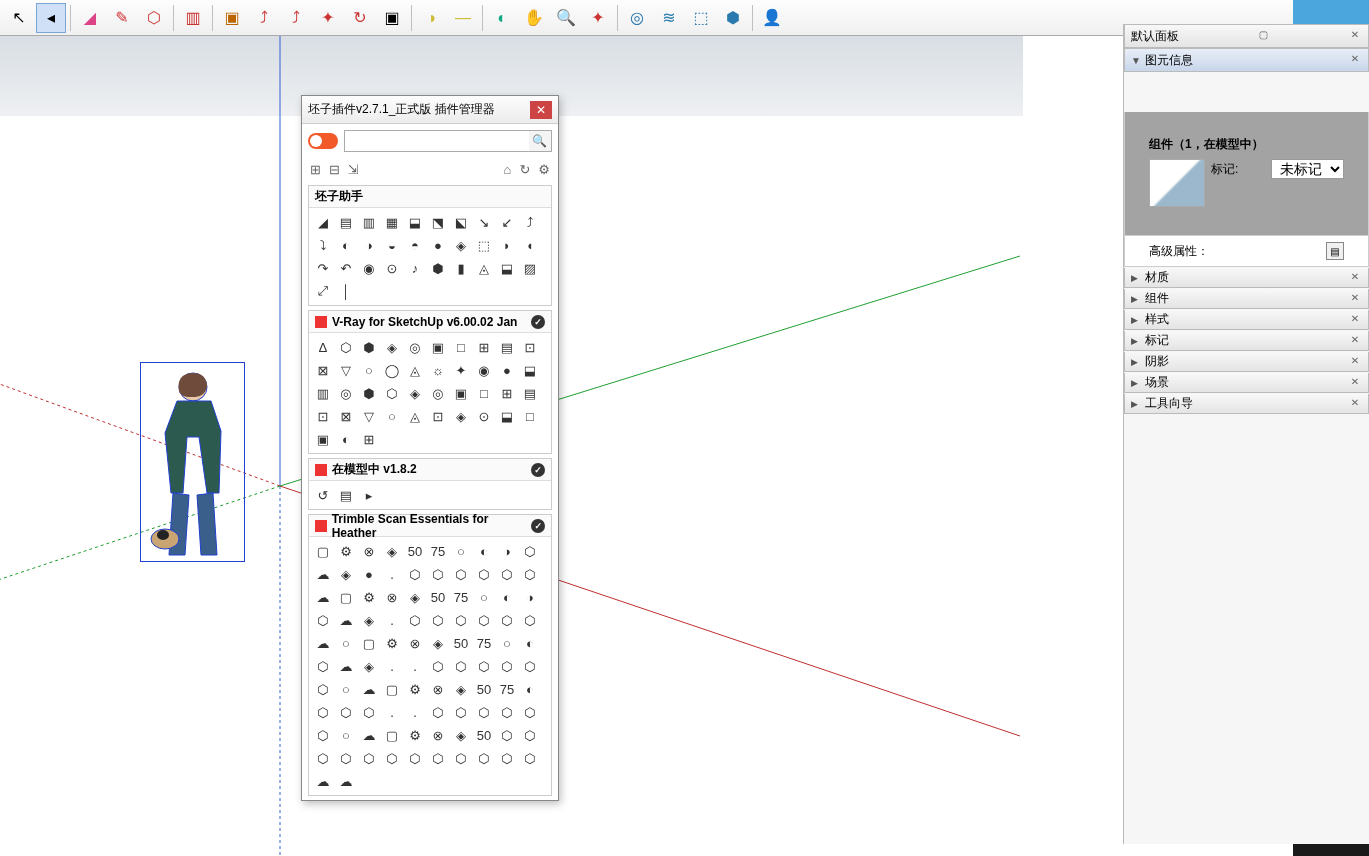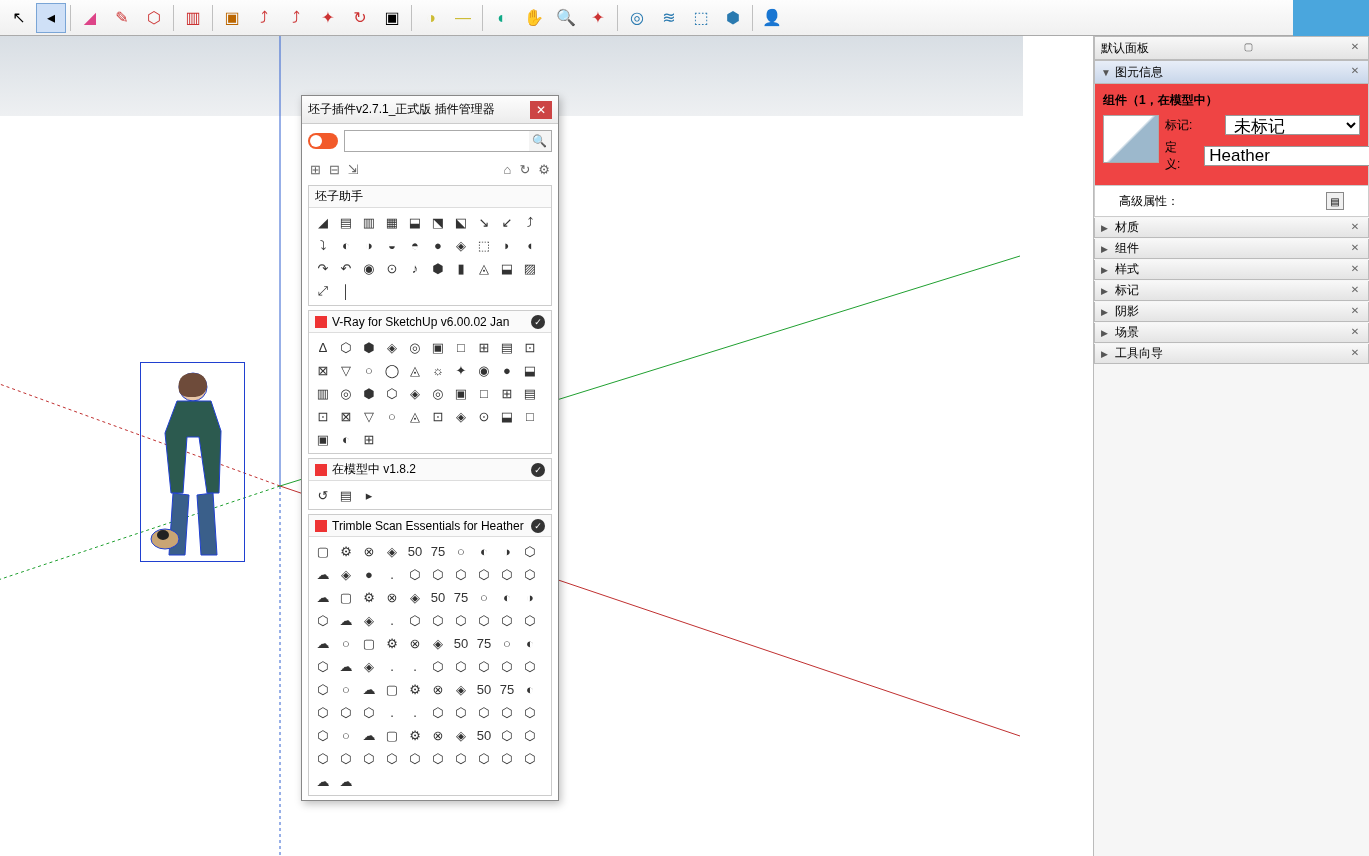--- a/index.html
+++ b/index.html
@@ -10,33 +10,33 @@
 .tb-btn { width:30px; height:30px; display:flex; align-items:center; justify-content:center; border:1px solid transparent; font-size:16px; cursor:pointer; }
 .tb-btn.sel { background:#cfe0f7; border:1px solid #7aa5d6; }
 .tb-sep { width:1px; height:26px; background:#c0c0c0; margin:0 2px; }
 
 
 .workspace { position:absolute; top:36px; left:0; right:346px; bottom:0; background:#fff; overflow:hidden; }
 .workspace svg { position:absolute; top:0; left:0; }
 .sky { position:absolute; top:0; left:0; right:0; height:80px; background:linear-gradient(#d8dee4 0%,#eef0f2 100%); }
 
 
-.right-panel { position:absolute; top:36px; right:0; width:276px; height:820px; background:#f6f6f6; border-left:1px solid #bbb; }
+.right-panel { position:absolute; top:24px; right:0; width:246px; height:820px; background:#f6f6f6; border-left:1px solid #bbb; }
 .dark-strip { position:absolute; top:0; right:0; width:76px; height:856px; background:#1a1a1a; }
 .dark-strip .blue-seg { position:absolute; top:0; right:0; width:76px; height:280px; background:#4aa6dd; }
 
 .panel-title { height:24px; background:linear-gradient(#f8f8f8,#e4e4e4); border:1px solid #bbb; display:flex; align-items:center; padding:0 6px; font-size:12px; }
 .panel-title .collapse { width:10px; margin-right:4px; font-size:10px; color:#555; }
 .panel-title .x { margin-left:auto; width:14px; height:14px; font-size:10px; color:#666; text-align:center; }
 
-.panel-body { background:#ef4444; border:1px solid #ccc; border-top:none; padding:8px; font-size:12px; }
+.panel-body { background:#a3a3a3; border:1px solid #ccc; border-top:none; padding:24px; font-size:12px;margin-top:40px; }
 .entity-head { font-weight:bold; margin-bottom:6px; }
 .entity-row { display:flex; align-items:center; margin-bottom:4px; gap:24px; }
 .entity-row label { width:36px; text-align:left; }
-.entity-row select,.entity-row input { flex:1; height:20px; border:1px solid #999; font-size:17px; padding:0 4px; background:#fff; }
+.entity-row select,.entity-row input { flex:1; height:20px; border:1px solid #999; font-size:14px; padding:0 4px; background:#fff; }
 .thumb { width:56px; height:48px; background:linear-gradient(135deg,#fff 48%,#9cb8cc 52%); border:1px solid #aaa; float:left; margin-right:6px; margin-bottom:4px; }
 .toggle-icons { display:flex; gap:4px; margin-left:42px; }
 .toggle-icons span { width:22px; height:20px; border:1px solid #888; display:flex; align-items:center; justify-content:center; font-size:12px; }
 .toggle-icons span.active { background:#cfe0f7; border-color:#4a7abf; }
 .adv-prop { display:flex; align-items:flex-end; padding:6px 24px; font-size:12px; background:#fff; border:1px solid #ccc; border-top:none; }
 .adv-prop .det { margin-left:auto; width:18px; height:18px; border:1px solid #888; background:#f0f0f0; display:flex; align-items:center; justify-content:center; font-size:10px; }
 
 .acc-item { height:20px; background:linear-gradient(#f8f8f8,#e4e4e4); border:1px solid #bbb; border-top:none; display:flex; align-items:center; padding:0 6px; font-size:12px; margin-top:1px; }
 .acc-item .tri { width:10px; font-size:9px; color:#555; margin-right:4px; }
 .acc-item .xb { margin-left:auto; width:14px; height:14px; font-size:10px; color:#666; text-align:center; }
@@ -48,21 +48,21 @@
 .dlg-search { padding:6px; display:flex; align-items:center; gap:6px; }
 .switch { width:30px; height:16px; border-radius:8px; background:#f25a2a; position:relative; }
 .switch::after { content:''; position:absolute; width:12px; height:12px; background:#fff; border-radius:50%; top:2px; left:2px; }
 .search-box { flex:1; display:flex; border:1px solid #aaa; height:22px; }
 .search-box input { flex:1; border:none; outline:none; padding:0 4px; font-size:12px; }
 .search-box .mag { width:22px; display:flex; align-items:center; justify-content:center; color:#888; font-size:12px; background:#f4f4f4; }
 .dlg-actions { padding:4px 8px; display:flex; gap:8px; font-size:13px; color:#666; }
 .dlg-actions .right { margin-left:auto; display:flex; gap:8px; }
 
 .plugin-section { border:1px solid #ccc; margin:4px 6px; }
-.sec-head { height:22px; display:flex; align-items:center; padding:0 6px; font-size:12px; background:#fafafa; border-bottom:1px solid #ddd; }
+.sec-head { height:22px; display:flex; align-items:center; padding:0 6px; font-size:12px; background:#fafafa; border-bottom:1px solid #ddd;font-weight:bold; }
 .sec-head .red-sq { width:12px; height:12px; background:#e33; margin-right:5px; }
 .sec-head .chk { margin-left:auto; width:14px; height:14px; background:#333; border-radius:50%; color:#fff; font-size:9px; display:flex; align-items:center; justify-content:center; }
 .icon-grid { display:flex; flex-wrap:wrap; padding:4px; gap:3px; }
 .icon-grid .ic { width:20px; height:20px; display:flex; align-items:center; justify-content:center; font-size:13px; color:#333; cursor:pointer; }
 
 
 .sel-box { position:absolute; top:326px; left:140px; width:105px; height:200px; border:1.5px solid #2040d0; }
 .cursor-hl { position:absolute; top:455px; left:460px; width:56px; height:56px; border-radius:50%; background:radial-gradient(rgba(255,240,100,0.7),rgba(255,240,100,0) 70%); }
 .cursor-arrow { position:absolute; top:492px; left:490px; font-size:15px; color:#000; }
 
@@ -178,24 +178,20 @@
     <span class="x">✕</span>
   </div>
 
   <div class="panel-body">
     <div class="entity-head">组件（1，在模型中）</div>
     <div class="thumb"></div>
     <div>
       <div class="entity-row">
         <label>标记:</label>
         <select><option>未标记</option></select>
-      </div>
-      <div class="entity-row">
-        <label>定义:</label>
-        <input value="Heather" style="">
       </div>
     </div>
     <div style="clear:both"></div>
   </div>
   <div class="adv-prop">
     <span>高级属性：</span>
     <span class="det">▤</span>
   </div>
 
   <div id="acc-container">

